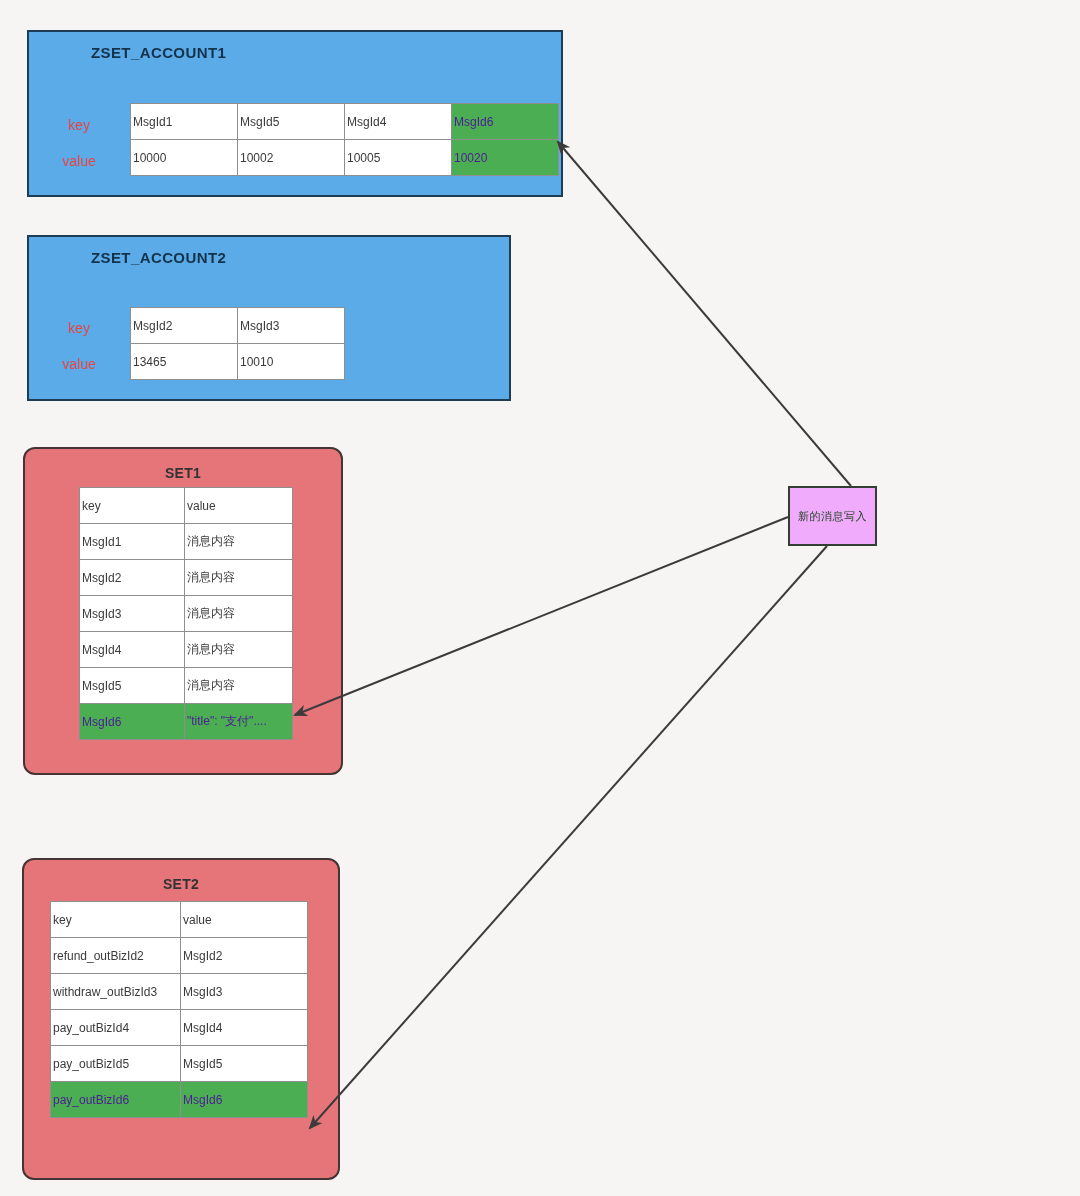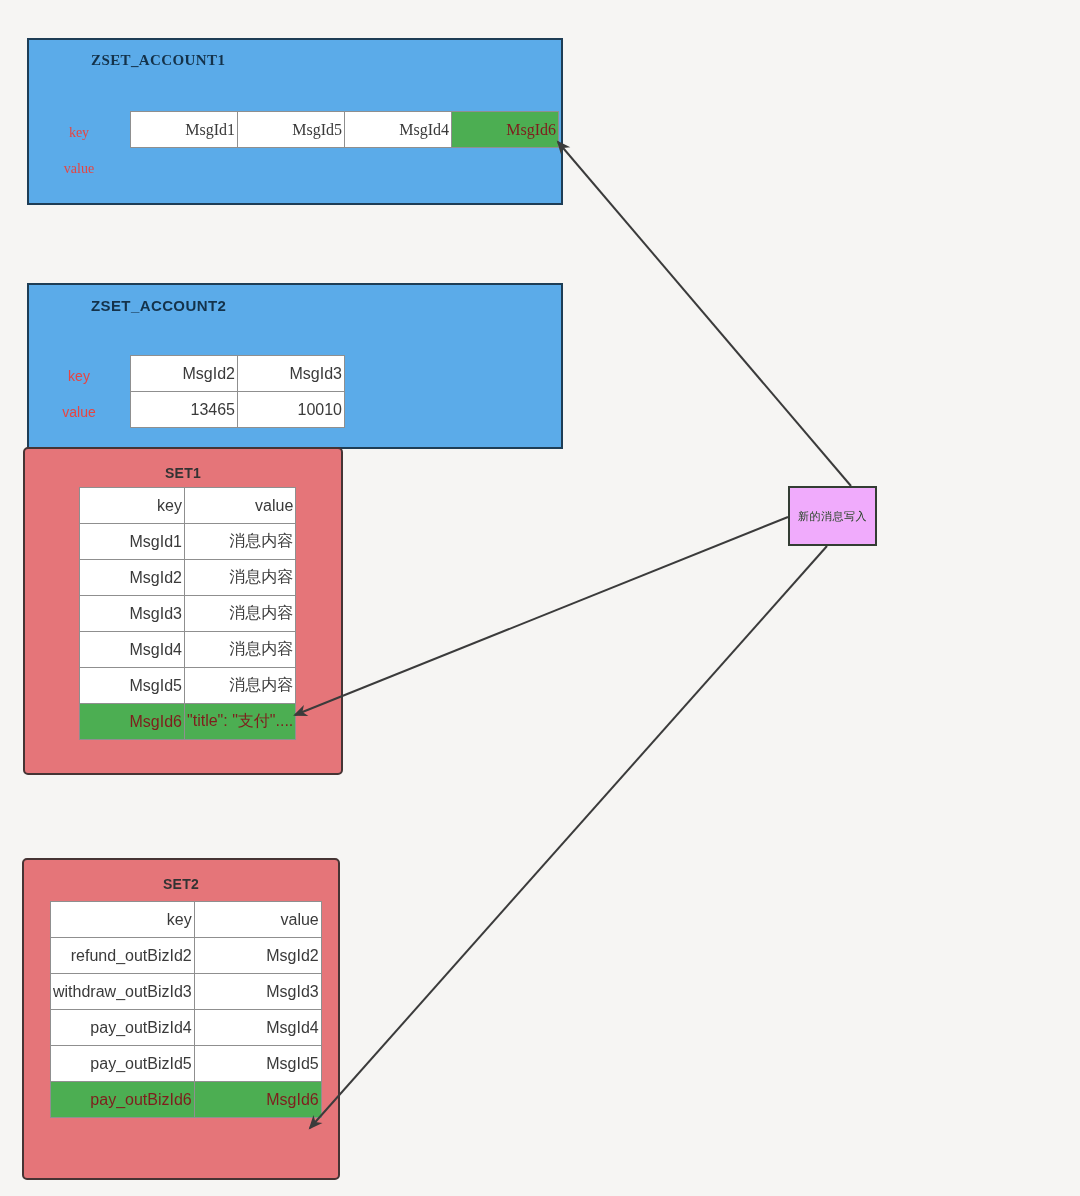--- a/index.html
+++ b/index.html
@@ -7,40 +7,40 @@
     width:1080px;height:1196px;position:relative;
     background:#f6f5f3;
     font-family:"Liberation Sans","DejaVu Sans",sans-serif;
     color:#3a3a3a;overflow:hidden;
   }
   .panel{position:absolute;box-sizing:border-box;}
   .panel.blue{
     background:#5babe9;border:2px solid #1e3d55;
   }
   .panel.red{
-    background:#e57579;border:2px solid #463434;border-radius:5px;
+    background:#e57579;border:2px solid #463434;border-radius:12px;
   }
   .blue-title{
     position:absolute;left:62px;top:12px;
     font-size:15px;font-weight:600;letter-spacing:.4px;color:#14324a;
   }
   .red-title{
     position:absolute;left:0;right:0;top:16px;text-align:center;
     font-size:14px;font-weight:600;letter-spacing:.3px;color:#333333;
   }
   table.dtable{
     position:absolute;border-collapse:collapse;table-layout:fixed;
     background:#ffffff;
   }
   table.dtable td{
-    border:1px solid #8f8f8f;text-align:right;vertical-align:middle;
-    font-size:16px;color:#3a3a3a;padding:0 2px;overflow:hidden;white-space:nowrap;
+    border:1px solid #8f8f8f;text-align:left;vertical-align:middle;
+    font-size:12px;color:#3a3a3a;padding:0 2px;overflow:hidden;white-space:nowrap;
   }
   table.dtable td.hl{
-    background:#4cae52;color:#7f1d1d;
+    background:#4cae52;color:#4c1d95;
   }
   .zt td{height:35px;}
   .st td{height:35px;}
   td.small{font-size:12.5px;}
   .rowlabel{
     position:absolute;width:70px;text-align:center;
     font-size:14px;color:#e64542;
   }
   .newmsg{
     position:absolute;left:788px;top:486px;width:89px;height:60px;
@@ -48,43 +48,49 @@
     display:flex;align-items:center;justify-content:center;
     font-size:11px;color:#20401f;letter-spacing:.5px;
   }
   svg.arrows{
     position:absolute;left:0;top:0;z-index:6;pointer-events:none;
   }
 </style>
 </head>
 <body>
 
-<div class="panel blue" style="left:27px;top:38px;width:536px;height:167px;font-family:Liberation Serif, serif;">
+<div class="panel blue" style="left:27px;top:30px;width:536px;height:167px;">
   <div class="blue-title">ZSET_ACCOUNT1</div>
   <div class="rowlabel" style="left:15px;top:85px;">key</div>
   <div class="rowlabel" style="left:15px;top:121px;">value</div>
   <table class="dtable zt" style="left:101px;top:71px;">
     <colgroup>
         <col style="width:107px">
         <col style="width:107px">
         <col style="width:107px">
         <col style="width:107px">
       </colgroup>
     <tbody>
         <tr>
       <td>MsgId1</td>
       <td>MsgId5</td>
       <td>MsgId4</td>
       <td class="hl">MsgId6</td>
     </tr>
+    <tr>
+      <td>10000</td>
+      <td>10002</td>
+      <td>10005</td>
+      <td class="hl">10020</td>
+    </tr>
   </tbody>
     </table>
 </div>
 
-<div class="panel blue" style="left:27px;top:235px;width:536px;height:166px;margin-top:48px;">
+<div class="panel blue" style="left:27px;top:235px;width:484px;height:166px;">
   <div class="blue-title">ZSET_ACCOUNT2</div>
   <div class="rowlabel" style="left:15px;top:83px;">key</div>
   <div class="rowlabel" style="left:15px;top:119px;">value</div>
   <table class="dtable zt" style="left:101px;top:70px;">
     <colgroup>
         <col style="width:107px">
         <col style="width:107px">
       </colgroup>
     <tbody>
         <tr>

